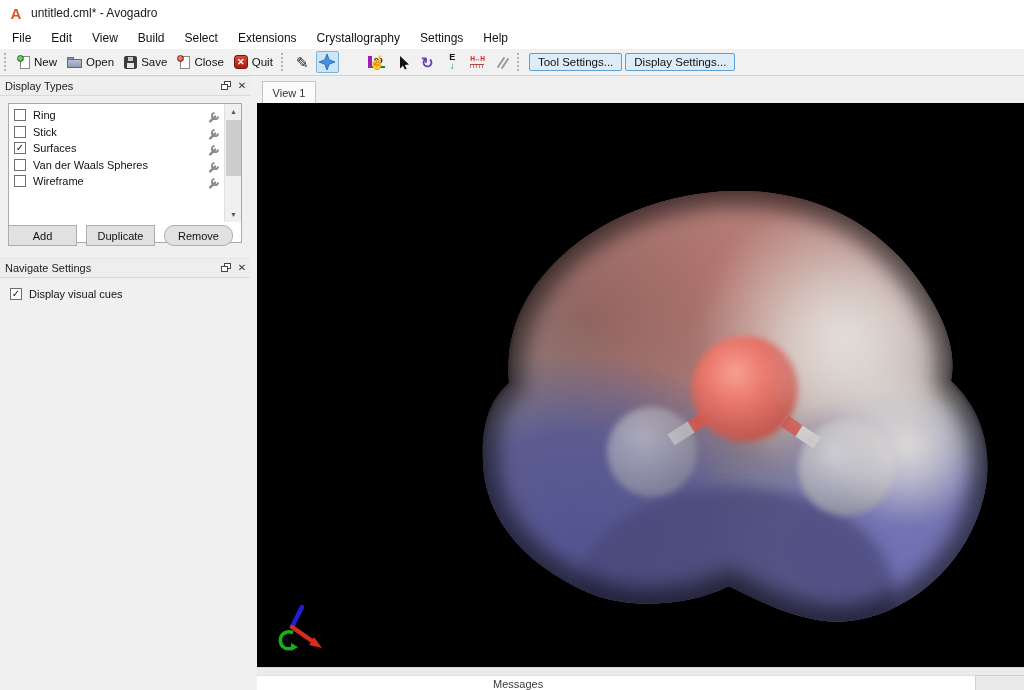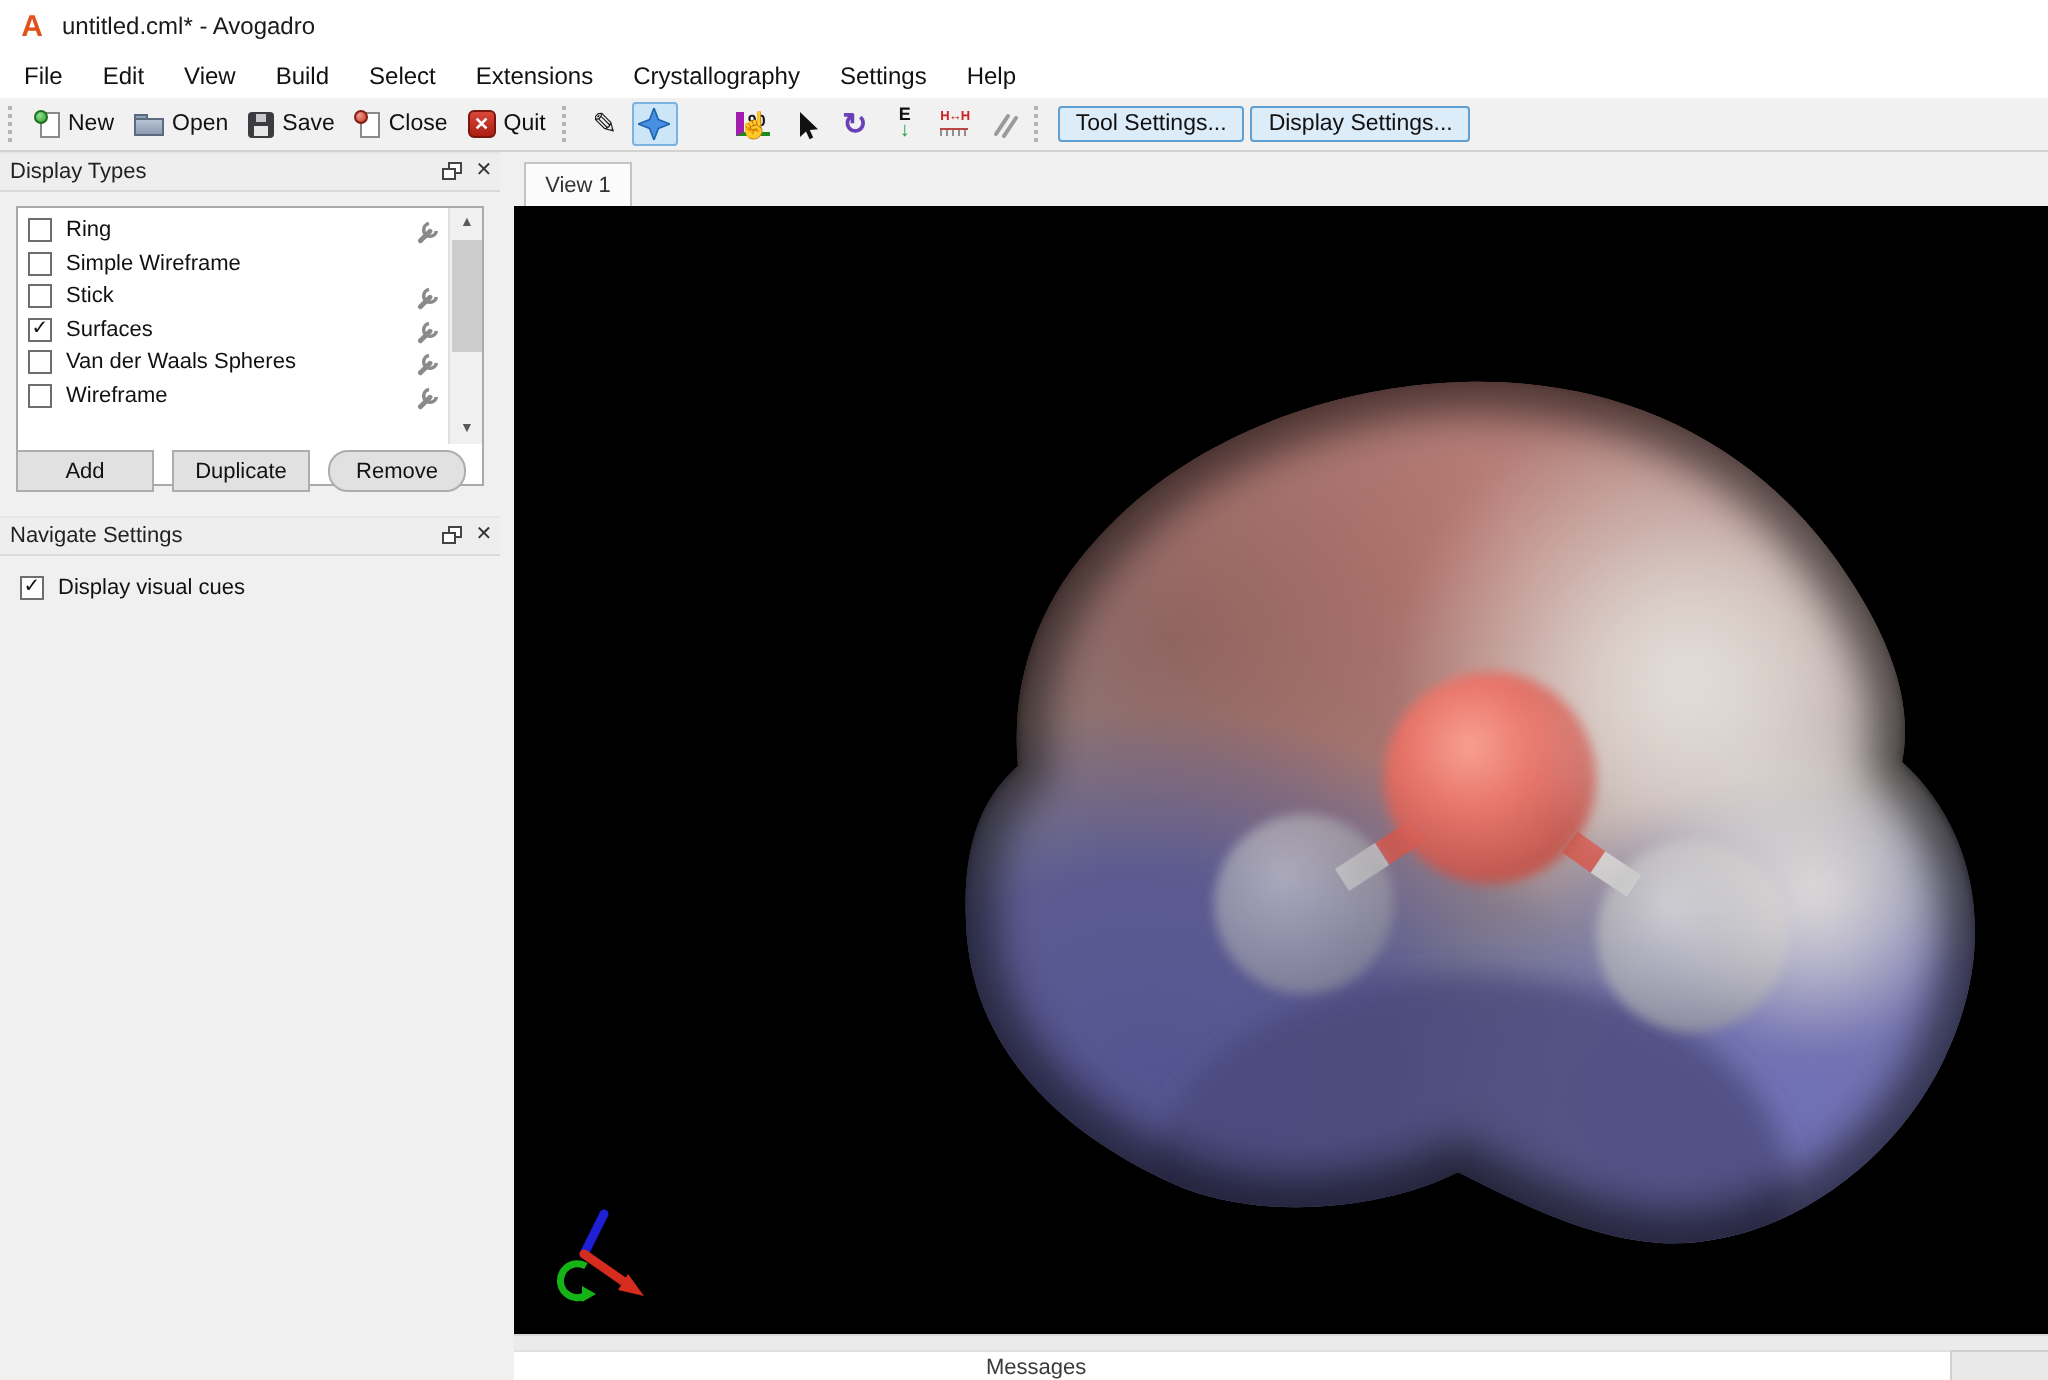--- a/index.html
+++ b/index.html
@@ -225,25 +225,20 @@
       <div class="dt-rows">
         <div class="dt-row">
           <span class="cbx"></span>
           <span class="cbx-label">Ring</span>
           <span class="row-wrench">
             <svg width="12" height="12" viewBox="0 0 12 12">
                 <path d="M6.5,1.8 A3.2,3.2 0 1 0 10.2,5.5" fill="none" stroke="#8a8a8a" stroke-width="1.8"></path>
                 <line x1="2.2" y1="10.4" x2="7" y2="5.6" stroke="#8a8a8a" stroke-width="2.4" stroke-linecap="round"></line>
               </svg>
           </span>
-        </div>
-        <div class="dt-row">
-          <span class="cbx"></span>
-          <span class="cbx-label">Simple Wireframe</span>
-
         </div>
         <div class="dt-row">
           <span class="cbx"></span>
           <span class="cbx-label">Stick</span>
           <span class="row-wrench">
             <svg width="12" height="12" viewBox="0 0 12 12">
                 <path d="M6.5,1.8 A3.2,3.2 0 1 0 10.2,5.5" fill="none" stroke="#8a8a8a" stroke-width="1.8"></path>
                 <line x1="2.2" y1="10.4" x2="7" y2="5.6" stroke="#8a8a8a" stroke-width="2.4" stroke-linecap="round"></line>
               </svg>
           </span>

